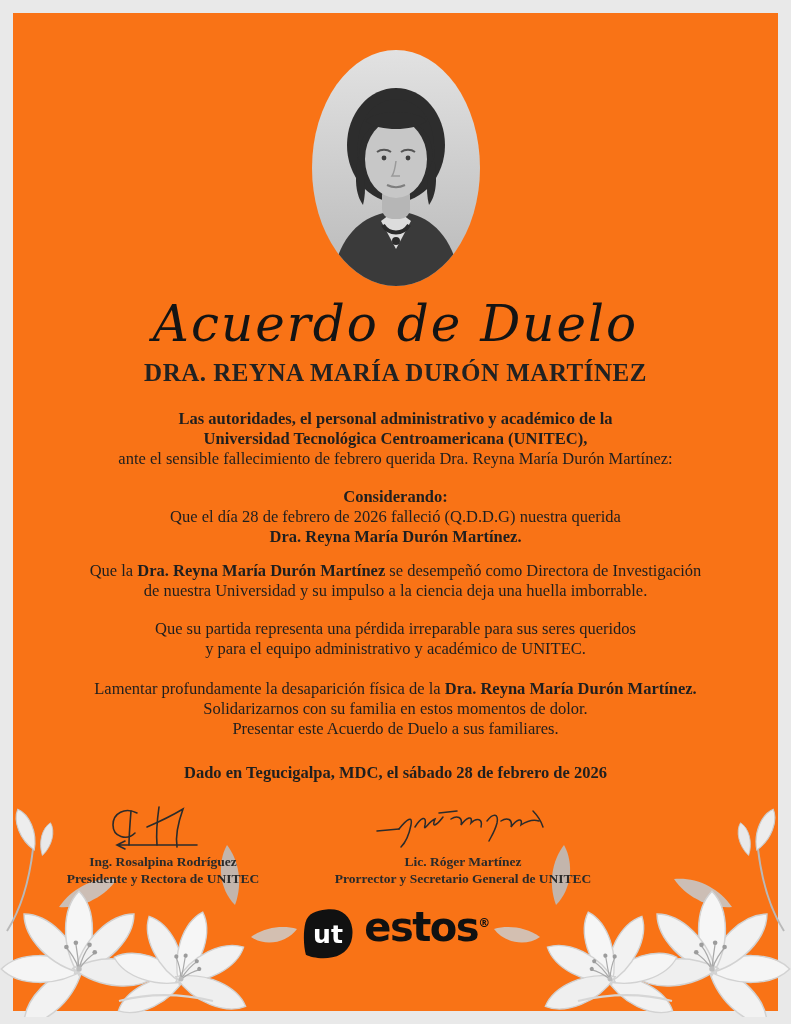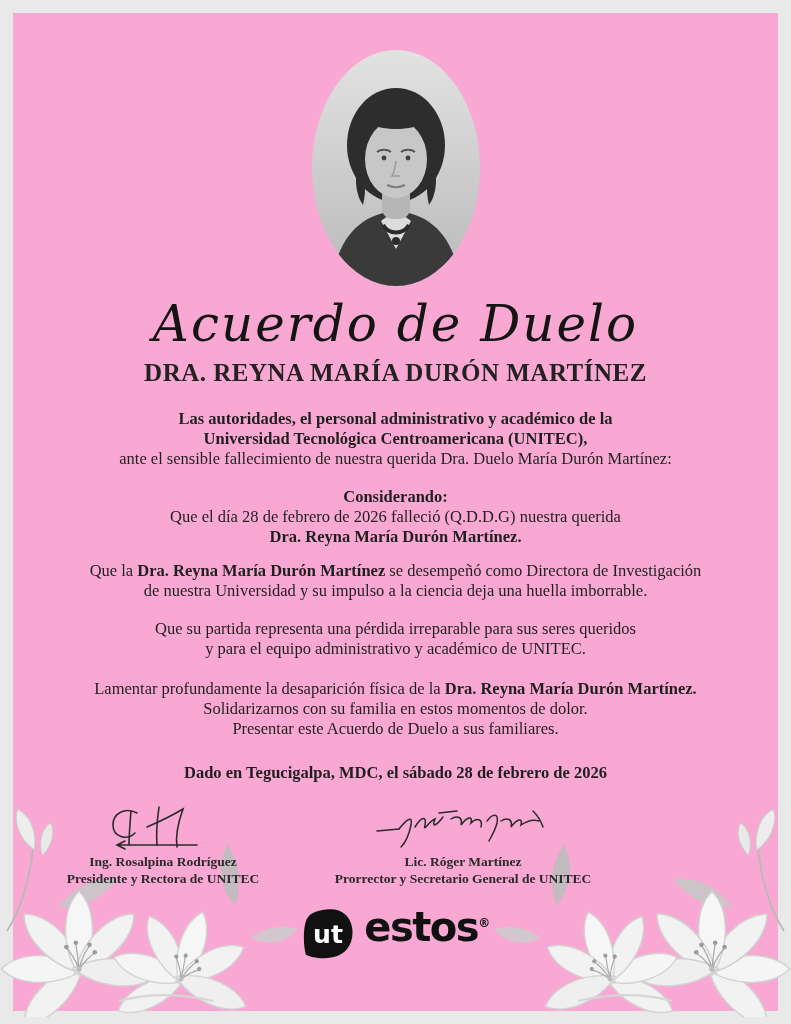--- a/index.html
+++ b/index.html
@@ -6,21 +6,21 @@
   html,body { width:791px; height:1024px; }
   body {
     background:#e9e9e9;
     font-family:"Liberation Serif", serif;
     color:#1f1f1f;
     position:relative;
     overflow:hidden;
   }
   .sheet {
     position:absolute; left:13px; top:13px; right:13px; bottom:13px;
-    background:#f9a8d4;
+    background:#f97316;
   }
   .content {
     position:relative;
     z-index:2;
     text-align:center;
     padding-top:36px;
     height:100%;
   }
   .portrait-wrap { line-height:0; }
   .portrait-wrap svg { display:inline-block; }
@@ -160,21 +160,21 @@
       </svg>
     </div>
 
     <div class="script-title">Acuerdo de Duelo</div>
 
     <div class="deceased-name">DRA. REYNA MARÍA DURÓN MARTÍNEZ</div>
 
     <div class="para intro">
       <div class="b">Las autoridades, el personal administrativo y académico de la</div>
       <div class="b">Universidad Tecnológica Centroamericana (UNITEC),</div>
-      <div>ante el sensible fallecimiento de nuestra querida Dra. Duelo María Durón Martínez:</div>
+      <div>ante el sensible fallecimiento de febrero querida Dra. Reyna María Durón Martínez:</div>
     </div>
 
     <div class="para sec-considerando">
       <div class="b">Considerando:</div>
       <div>Que el día 28 de febrero de 2026 falleció (Q.D.D.G) nuestra querida</div>
       <div class="b">Dra. Reyna María Durón Martínez.</div>
     </div>
 
     <div class="para p2">
       <div><span>Que la </span><span class="b">Dra. Reyna María Durón Martínez</span><span> se desempeñó como Directora de Investigación</span></div>

